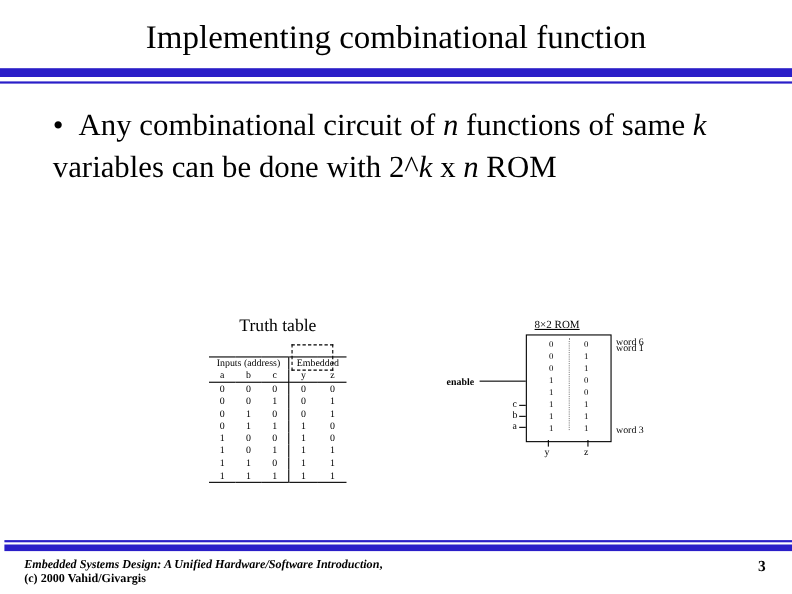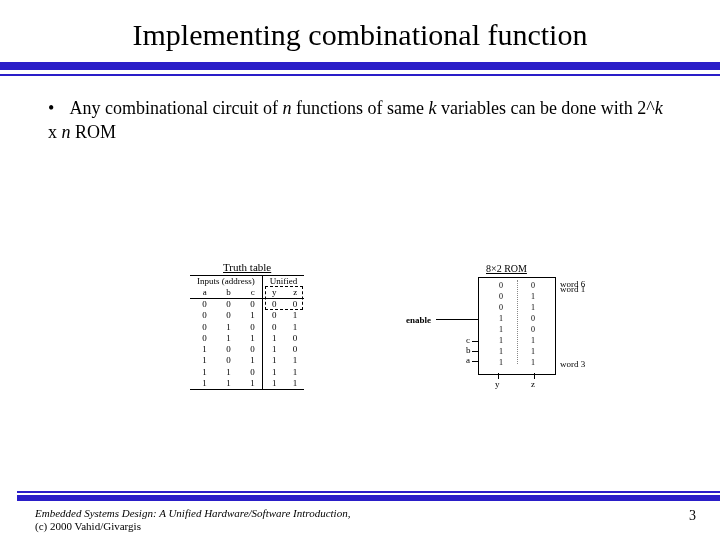--- a/index.html
+++ b/index.html
@@ -26,52 +26,51 @@
   .rule {
     height: 8px;
     background: #2a1ec8;
     margin: 0 0 4px 0;
   }
   .rule.thin {
     height: 2px;
     margin-bottom: 14px;
   }
   .bullet {
-    font-size: 18px;
+    font-size: 28px;
     line-height: 1.35;
     padding: 6px 48px 0 48px;
   }
   .bullet .dot {
     display: inline-block;
     width: 18px;
   }
   .content-area {
     position: relative;
     width: 100%;
   }
   .tt-block {
     position: absolute;
     left: 190px;
     top: 116px;
     font-size: 10px;
   }
   .tt-title {
-    font-size: 11px;
-    text-align: center;
-    margin-bottom: 2px;
-    text-decoration: underline;
+    font-size: 16px;
+    text-align: center;
+    margin-bottom: 18px;
   }
   table.tt {
     border-collapse: collapse;
     border-top: 1px solid #000;
     border-bottom: 1px solid #000;
   }
   table.tt th, table.tt td {
     padding: 0 7px;
-    text-align: right;
+    text-align: center;
     font-weight: normal;
     font-size: 9px;
     line-height: 1.25;
   }
   .sep-right {
     border-right: 1px solid #000;
   }
   .hdr-row th {
     border-bottom: 1px solid #000;
   }
@@ -174,22 +173,23 @@
   }
   .rom-out-lbl {
     position: absolute;
     font-size: 9px;
     top: 112px;
   }
 
   .footer {
     position: absolute;
     bottom: 6px;
-    left: 17px;
+    left: 4px;
     right: 0;
+    font-weight: bold;
   }
   .footer .frule {
     height: 2px;
     background: #2a1ec8;
     margin-bottom: 2px;
   }
   .footer .frule.thick {
     height: 6px;
     margin-bottom: 6px;
   }
@@ -223,21 +223,21 @@
   </div>
 
   <div class="content-area">
 
     <div class="tt-block">
       <div class="tt-title">Truth table</div>
       <table class="tt">
         <tbody>
             <tr>
           <th colspan="3" class="sep-right">Inputs (address)</th>
-          <th colspan="2">Unified</th>
+          <th colspan="2">Embedded</th>
         </tr>
         <tr class="hdr-row">
           <th>a</th>
           <th>b</th>
           <th class="sep-right">c</th>
           <th>y</th>
           <th>z</th>
         </tr>
         <tr>
               <td>0</td>

